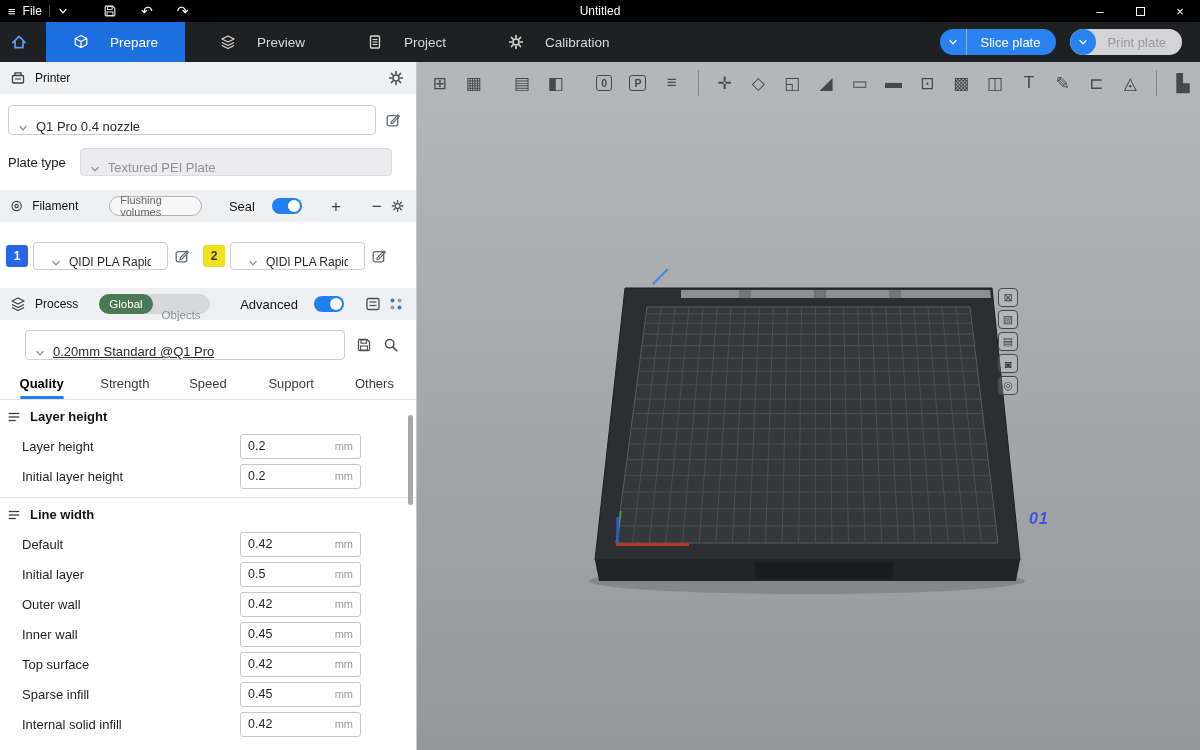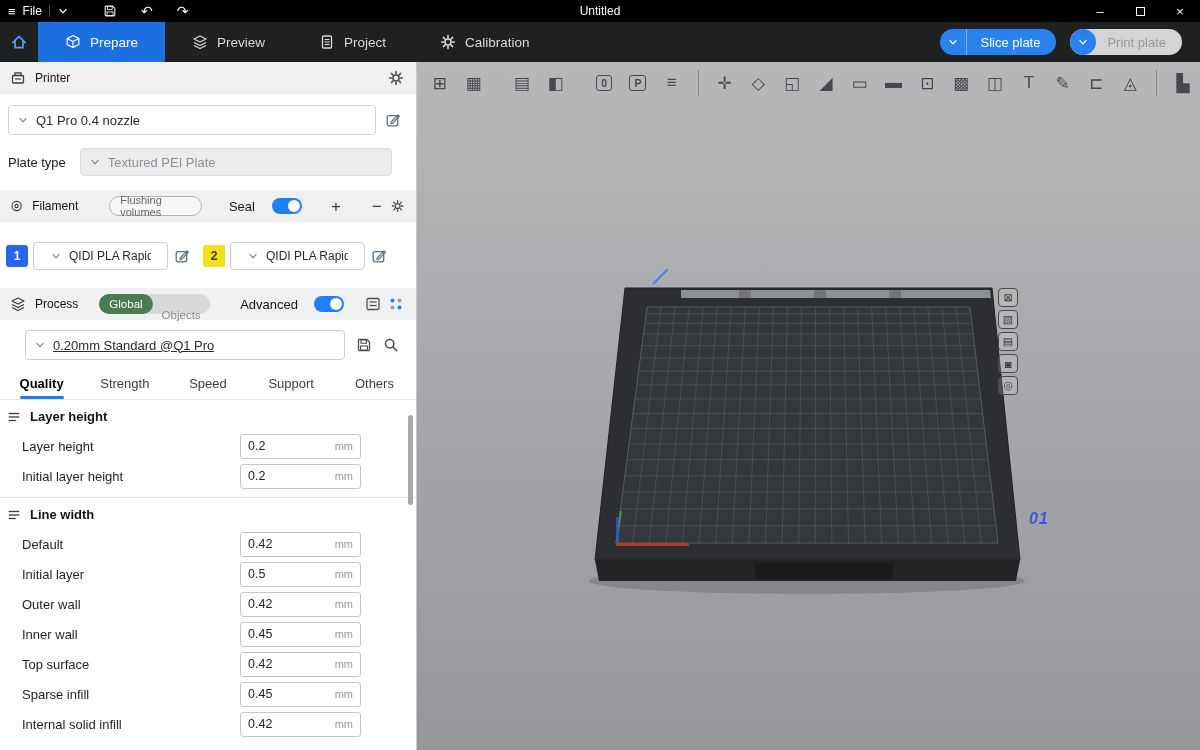--- a/index.html
+++ b/index.html
@@ -20,42 +20,42 @@
   .tb-icons svg { color:#e8e8e8; }
   .tb-title { position:absolute; left:0; right:0; text-align:center; font-size:12px; pointer-events:none; }
   .tb-win { margin-left:auto; display:flex; align-items:center; z-index:2; }
   .tb-winbtn { width:40px; height:22px; display:flex; align-items:center; justify-content:center; font-size:13px; cursor:pointer; }
   .maxbox { width:9px; height:9px; border:1px solid #fff; }
 
   
   .navbar { height:40px; background:#1f2022; display:flex; align-items:center; color:#d9d9d9; flex:0 0 auto; }
   .home-btn { width:38px; height:40px; display:flex; align-items:center; justify-content:center; color:#5a9cf5; cursor:pointer; }
   .nav-tabs { display:flex; height:40px; }
-  .tab { display:flex; align-items:center; gap:9px; padding:0 27px; height:40px; font-size:13.5px; cursor:pointer; color:#d9d9d9; }
+  .tab { display:flex; align-items:center; gap:21px; padding:0 27px; height:40px; font-size:13.5px; cursor:pointer; color:#d9d9d9;margin-left:8px; }
   .tab.active { background:var(--tab-active); color:#fff; }
   .tab svg { color:currentColor; }
   .nav-right { margin-left:auto; display:flex; gap:14px; padding-right:18px; }
   .pillbtn { height:26px; border-radius:14px; display:flex; align-items:center; overflow:hidden; font-size:13px; cursor:pointer; }
   .pillbtn.slice { background:var(--button-blue); color:#fff; }
   .pillbtn.slice .chev-seg { width:27px; height:26px; display:flex; align-items:center; justify-content:center; border-right:1px solid rgba(255,255,255,.4); color:#fff; }
   .pillbtn.slice .lbl { padding:0 16px 0 13px; }
   .pillbtn.print { background:#d4d4d6; color:#97989a; }
   .pillbtn.print .chev-seg { width:26px; height:26px; border-radius:50%; background:var(--button-blue); color:#fff; display:flex; align-items:center; justify-content:center; }
   .pillbtn.print .lbl { padding:0 16px 0 11px; }
 
   
   .main { display:flex; flex:1; min-height:0; }
 
   
   .sidebar { width:417px; flex:0 0 auto; background:#fff; border-right:1px solid #c9c9cb; position:relative; font-size:13px; color:#1a1a1a; }
   .sec-head { height:32px; background:#eff0f2; display:flex; align-items:center; padding:0 10px; gap:9px; color:#3c3d3f; }
   .sec-head .shead-title { font-size:12px; color:#141414; }
   .gearbtn { margin-left:auto; margin-right:2px; color:#4c4d4f; cursor:pointer; }
   .row { display:flex; align-items:center; padding:0 8px; }
-  .combo { display:flex; align-items:center; gap:7px; background:#fff; border:1px solid #cdcdcf; border-radius:4px; height:30px; padding:0 8px; cursor:pointer; color:#2a2a2a; }
+  .combo { display:flex; align-items:flex-end; gap:7px; background:#fff; border:1px solid #cdcdcf; border-radius:4px; height:30px; padding:0 8px; cursor:pointer; color:#2a2a2a; }
   .combo .chev { color:#8a8a8c; flex:0 0 auto; }
   .combo .cotext { white-space:nowrap; overflow:hidden; }
   .combo.gray { background:#ececee; border-color:#dcdcde; color:#8f9093; height:28px; }
   .editbtn { color:#5b6b78; cursor:pointer; margin-left:9px; }
 
   .printer-combo-row { margin-top:11px; }
   .printer-combo-row .combo { width:368px; }
   .plate-type-row { margin-top:13px; gap:14px; }
   .plate-type-row .combo { width:312px; }
 

